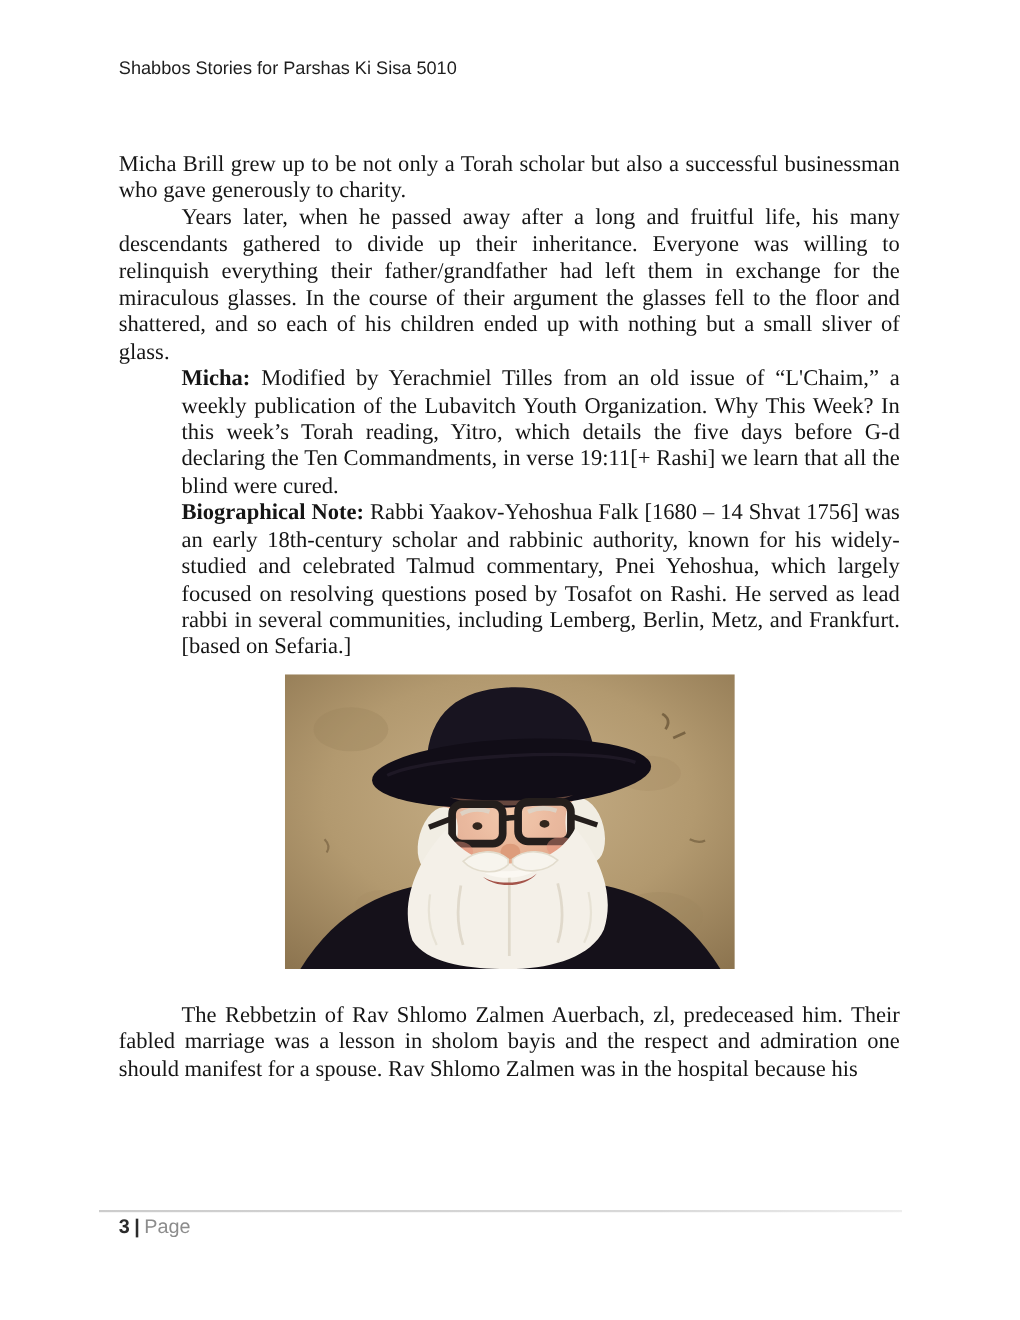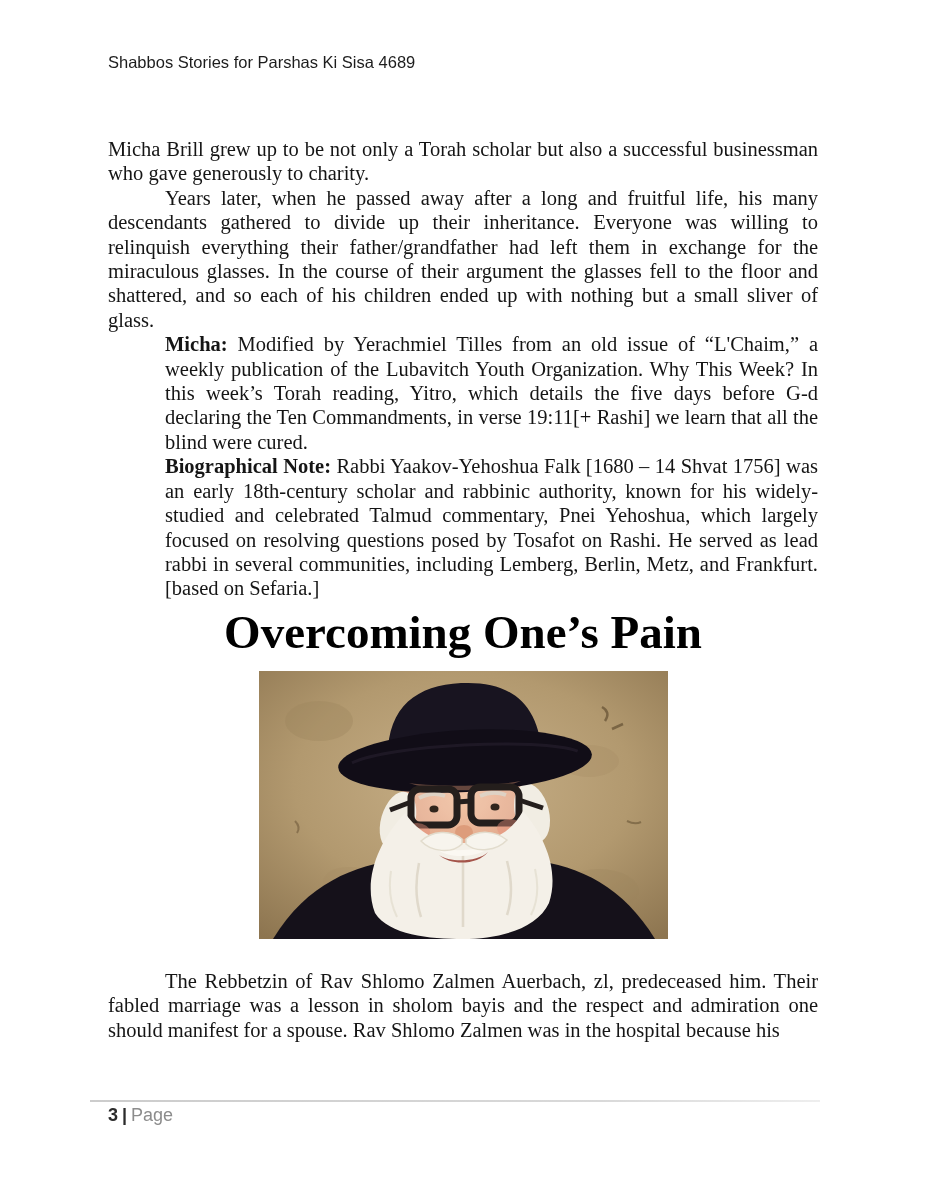--- a/index.html
+++ b/index.html
@@ -69,35 +69,34 @@
   }
   .footer .pagenum, .footer .sep { font-weight: bold; color: #2b2b2b; }
   .footer .pagelbl { color: #8c8c8c; }
   .footer span { margin-right: 4px; }
 </style>
 </head>
 <body>
 
 <div class="page">
 
-  <div class="header">Shabbos Stories for Parshas Ki Sisa 4689</div>
+  <div class="header">Shabbos Stories for Parshas Ki Sisa 5010</div>
 
   <div class="body">
 
     <p>Micha Brill grew up to be not only a Torah scholar but also a successful businessman who gave generously to charity.</p>
 
     <p class="indent">Years later, when he passed away after a long and fruitful life, his many descendants gathered to divide up their inheritance. Everyone was willing to relinquish everything their father/grandfather had left them in exchange for the miraculous glasses. In the course of their argument the glasses fell to the floor and shattered, and so each of his children ended up with nothing but a small sliver of glass.</p>
 
     <div class="noteblock">
       <p><b class="lbl">Micha:</b> <span>Modified by Yerachmiel Tilles from an old issue of “L'Chaim,” a weekly publication of the Lubavitch Youth Organization. Why This Week? In this week’s Torah reading, Yitro, which details the five days before G-d declaring the Ten Commandments, in verse 19:11[+ Rashi] we learn that all the blind were cured.</span></p>
       <p><b class="lbl">Biographical Note:</b> <span>Rabbi Yaakov-Yehoshua Falk [1680 – 14 Shvat 1756] was an early 18th-century scholar and rabbinic authority, known for his widely-studied and celebrated Talmud commentary, Pnei Yehoshua, which largely focused on resolving questions posed by Tosafot on Rashi. He served as lead rabbi in several communities, including Lemberg, Berlin, Metz, and Frankfurt. [based on Sefaria.]</span></p>
     </div>
 
 
-    <h1 class="title">Overcoming One’s Pain</h1>
 
     <div class="photo" title="portrait-of-elderly-rabbi-white-beard-black-hat-glasses">
       <svg viewBox="0 0 409 268" aria-hidden="true">
         <defs>
           <radialGradient id="bgGrad" cx="50%" cy="42%" r="75%">
             <stop offset="0%" stop-color="#c7af87"></stop>
             <stop offset="55%" stop-color="#b2996f"></stop>
             <stop offset="100%" stop-color="#8d7550"></stop>
           </radialGradient>
           <radialGradient id="faceGrad" cx="50%" cy="45%" r="65%">

